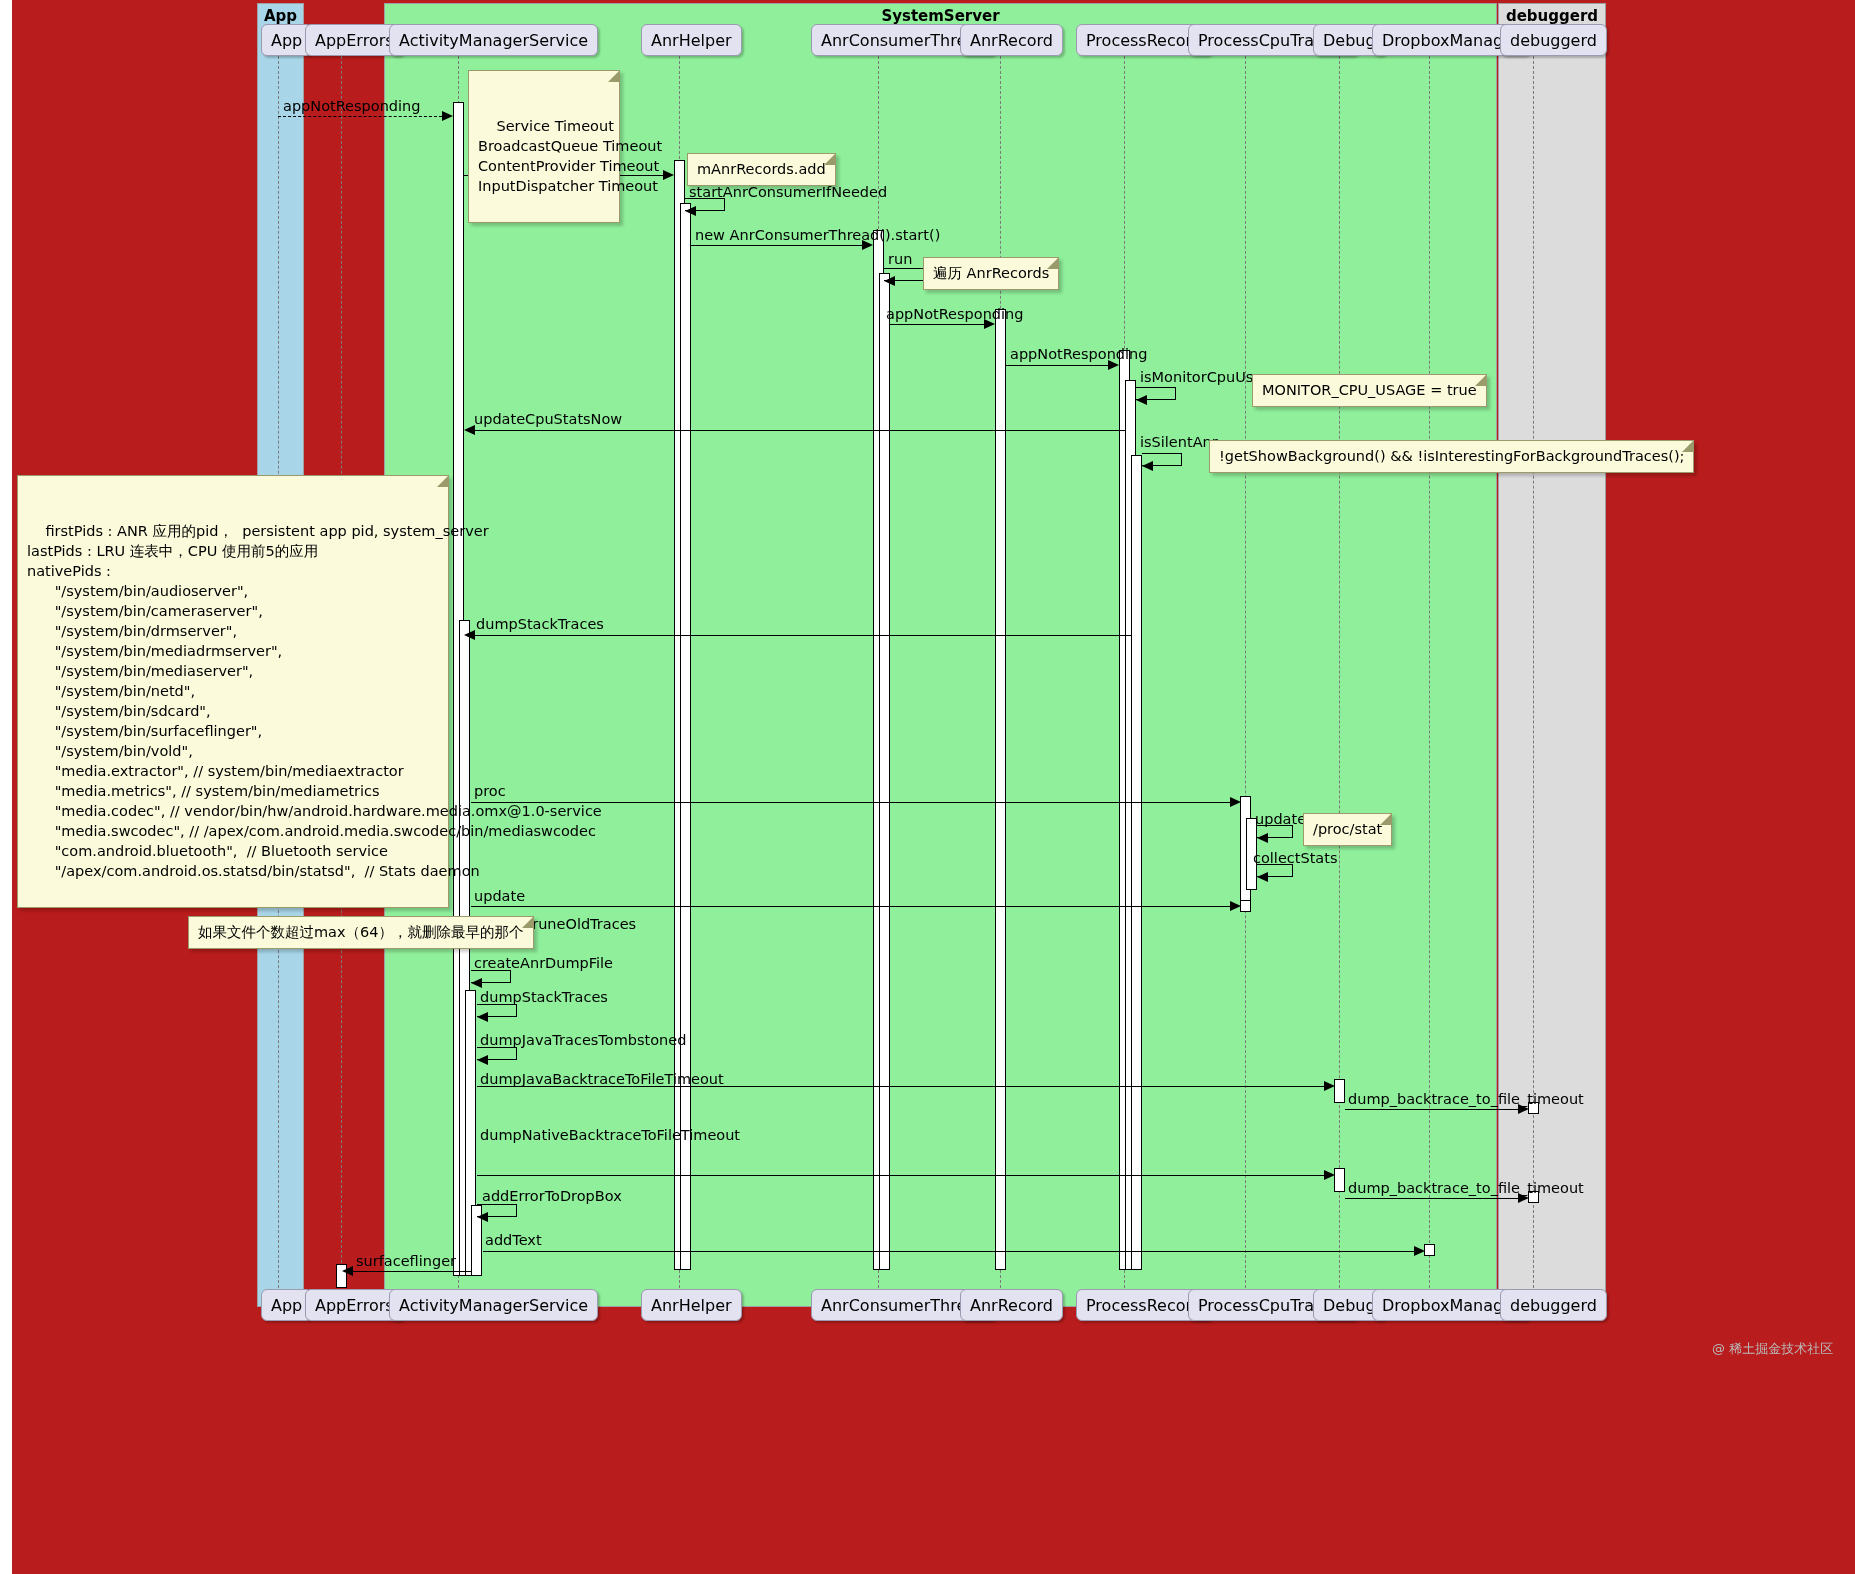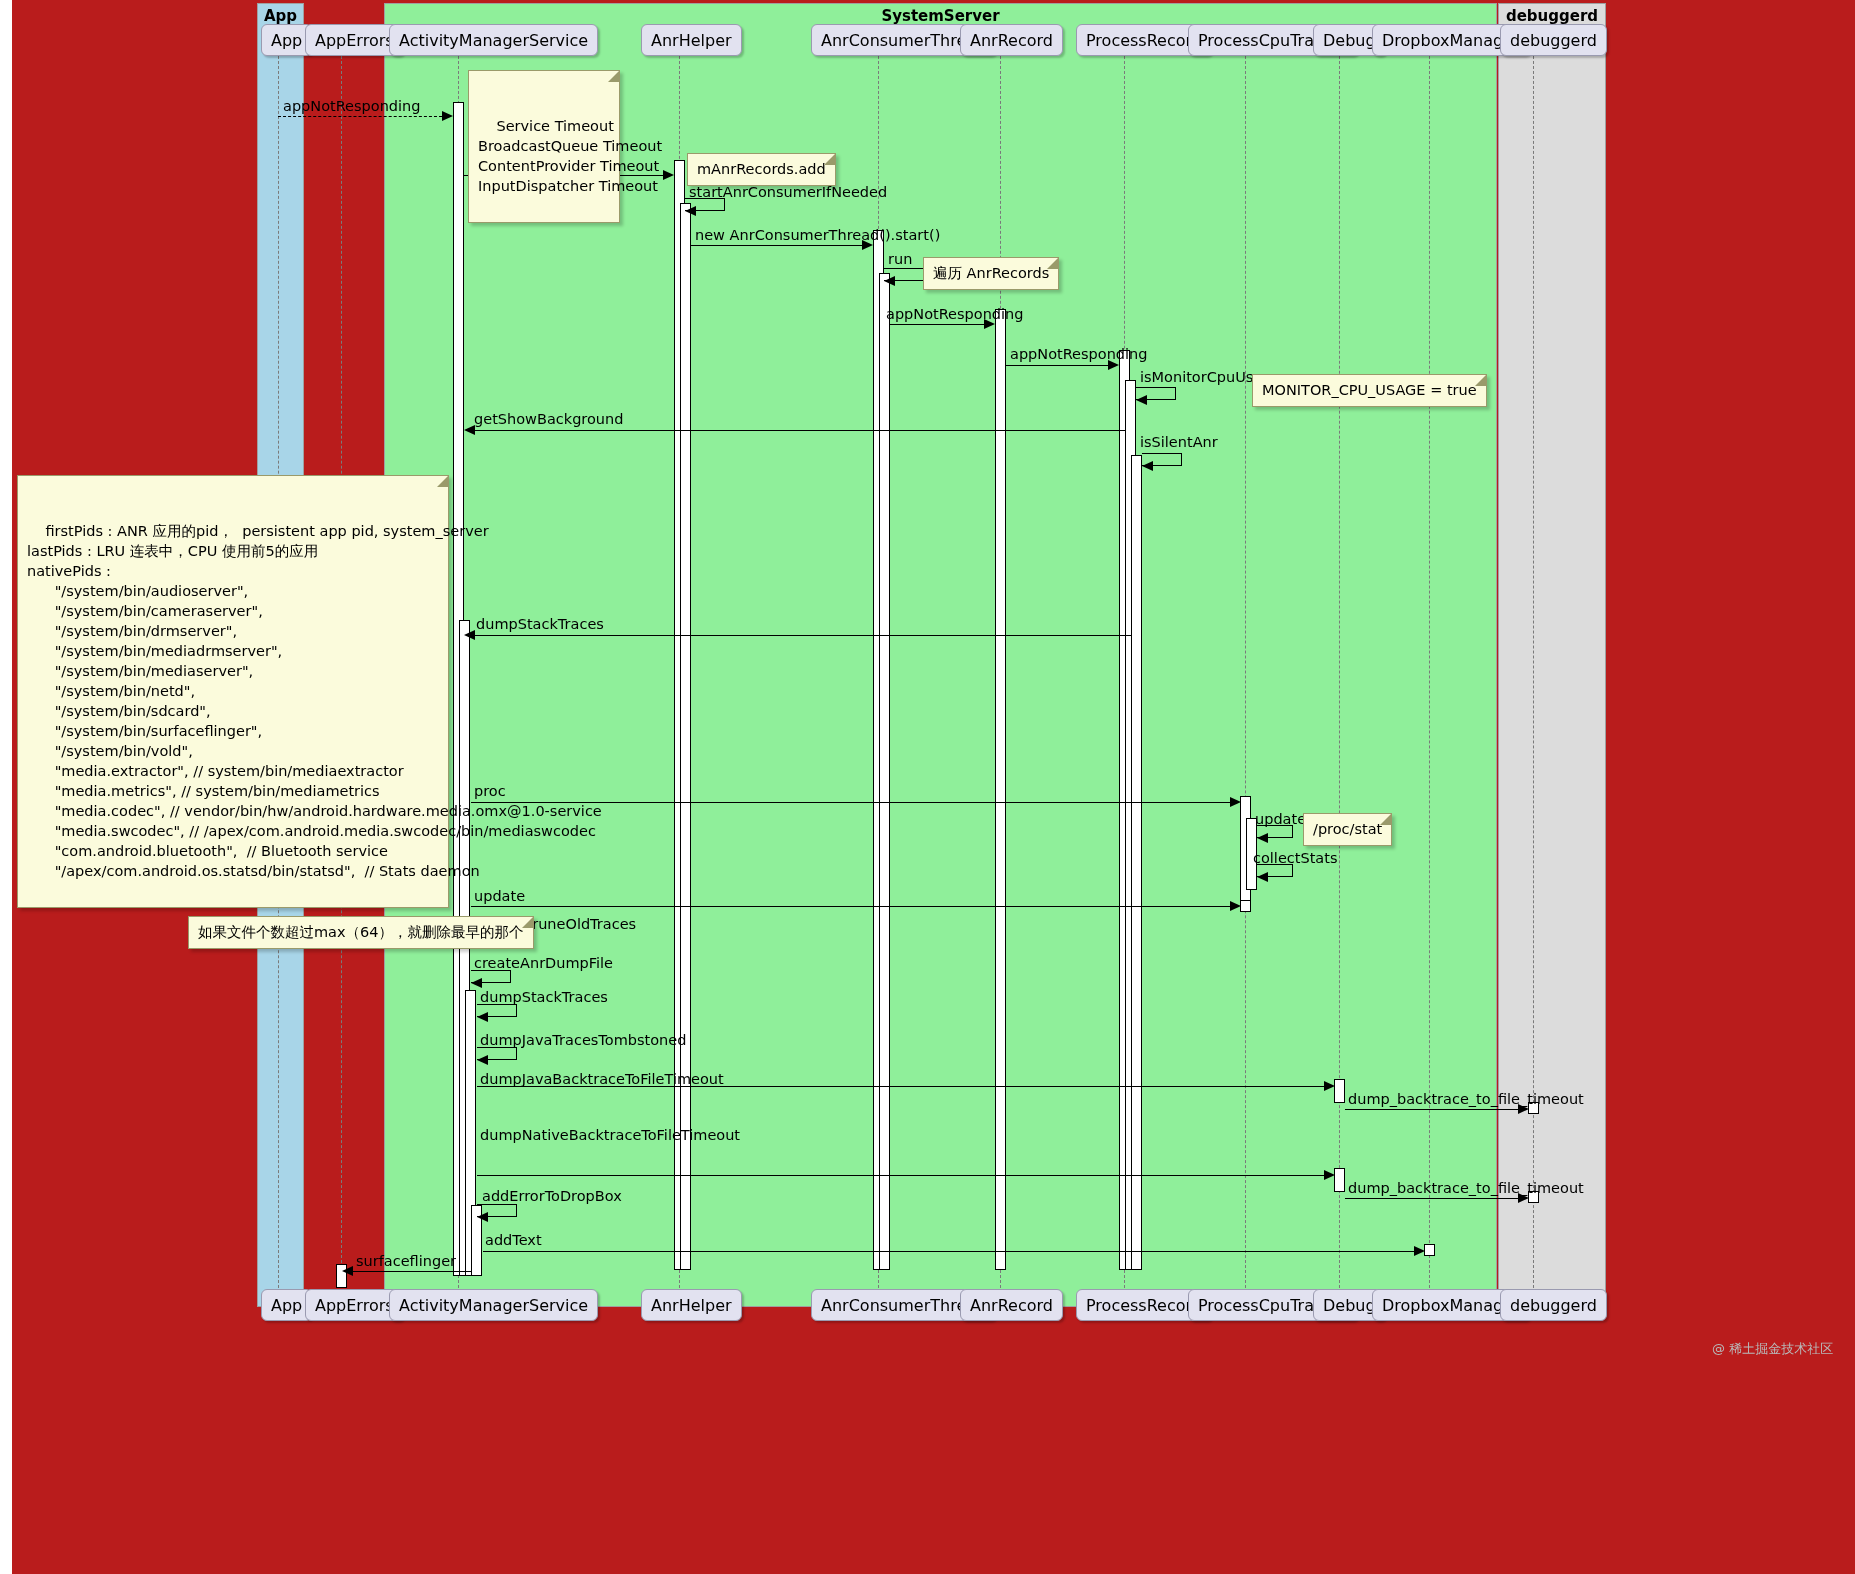--- a/index.html
+++ b/index.html
@@ -216,21 +216,21 @@
   <div class="msgline" style="left:994px;top:365px;width:103px;"></div>
   <div class="arrowR" style="left:1096px;top:360px;"></div>
   <div class="msglabel" style="left:998px;top:346px;">appNotResponding</div>
 
   <div class="selfcall" style="left:1124px;top:387px;width:40px;height:13px;"></div>
   <div class="arrowL" style="left:1124px;top:395px;"></div>
   <div class="msglabel" style="left:1128px;top:369px;">isMonitorCpuUsage</div>
 
   <div class="msgline" style="left:463px;top:430px;width:650px;"></div>
   <div class="arrowL" style="left:452px;top:425px;"></div>
-  <div class="msglabel" style="left:462px;top:411px;">getShowBackground</div>
+  <div class="msglabel" style="left:462px;top:411px;">updateCpuStatsNow</div>
 
   <div class="selfcall" style="left:1130px;top:453px;width:40px;height:13px;"></div>
   <div class="arrowL" style="left:1130px;top:461px;"></div>
   <div class="msglabel" style="left:1128px;top:434px;">isSilentAnr</div>
 
   <div class="msgline" style="left:463px;top:635px;width:656px;"></div>
   <div class="arrowL" style="left:452px;top:630px;"></div>
   <div class="msglabel" style="left:464px;top:616px;">dumpStackTraces</div>
 
   <div class="msgline" style="left:459px;top:802px;width:760px;"></div>
@@ -310,20 +310,24 @@
     <span class="fold"></span>
     <span>遍历 AnrRecords</span>
   </div>
 
 
   <div class="note small" style="left:1240px;top:374px;">
     <span class="fold"></span>
     <span>MONITOR_CPU_USAGE = true</span>
   </div>
 
+  <div class="note small" style="left:1197px;top:440px;">
+    <span class="fold"></span>
+    <span>!getShowBackground() &amp;&amp; !isInterestingForBackgroundTraces();</span>
+  </div>
 
   <div class="note" style="left:5px;top:475px;width:432px;">
     <span class="fold"></span>
     <span>firstPids : ANR 应用的pid，  persistent app pid, system_server
 lastPids : LRU 连表中，CPU 使用前5的应用
 nativePids :
       "/system/bin/audioserver",
       "/system/bin/cameraserver",
       "/system/bin/drmserver",
       "/system/bin/mediadrmserver",

